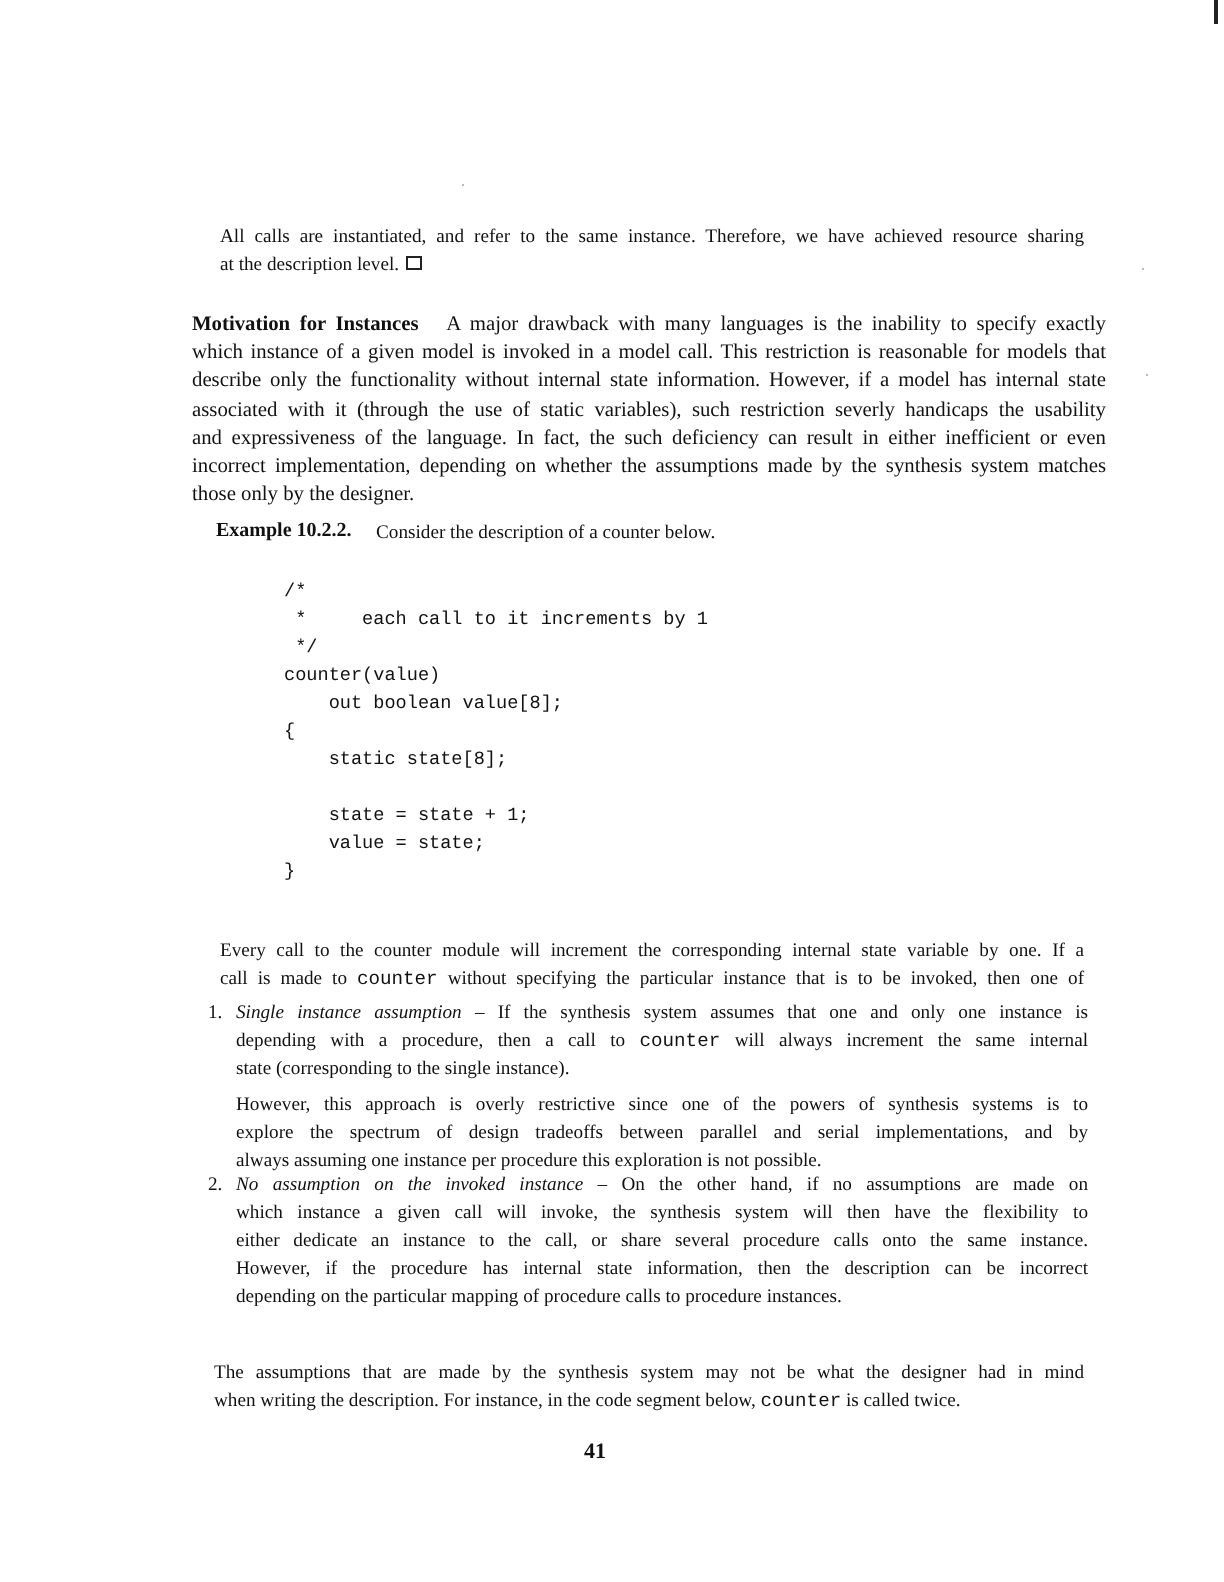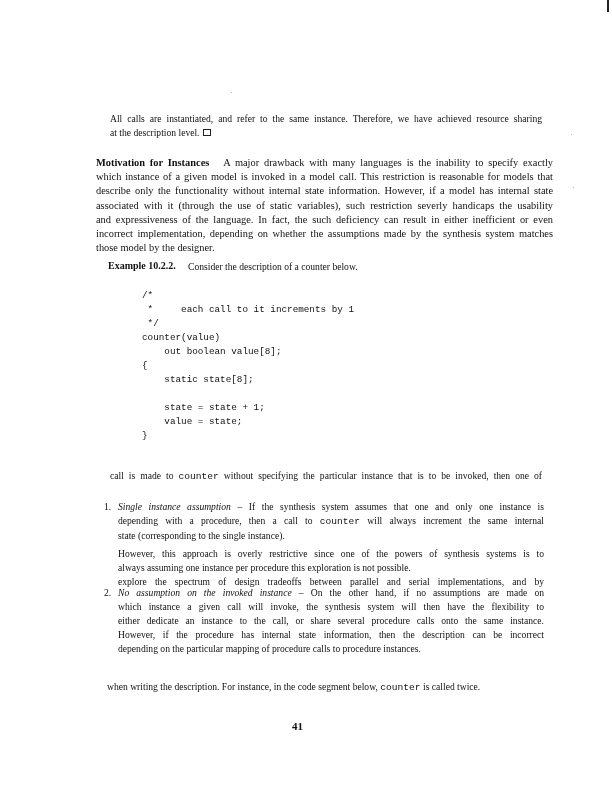--- a/index.html
+++ b/index.html
@@ -140,63 +140,65 @@
   <span class="line last"><span>at the description level.</span><span class="qed"></span></span>
 </div>
 
 <div class="para" style="left:80px;top:140px;width:457px;">
   <span class="line"><span class="heading-run">Motivation for Instances</span>&nbsp;&nbsp; <span>A major drawback with many languages is the inability to specify exactly</span></span>
   <span class="line">which instance of a given model is invoked in a model call. This restriction is reasonable for models that</span>
   <span class="line">describe only the functionality without internal state information. However, if a model has internal state</span>
   <span class="line">associated with it (through the use of static variables), such restriction severly handicaps the usability</span>
   <span class="line">and expressiveness of the language. In fact, the such deficiency can result in either inefficient or even</span>
   <span class="line">incorrect implementation, depending on whether the assumptions made by the synthesis system matches</span>
-  <span class="line last">those model by the designer.</span>
+  <span class="line last">those only by the designer.</span>
 </div>
 
 <div class="example-label">Example 10.2.2.</div>
 <div class="example-text">Consider the description of a counter below.</div>
 
 <pre class="code">/*
  *     each call to it increments by 1
  */
 counter(value)
     out boolean value[8];
 {
     static state[8];
 
     state = state + 1;
     value = state;
 }</pre>
 
 <div class="para small" style="left:94px;top:453px;width:432px;">
+  <span class="line">Every call to the counter module will increment the corresponding internal state variable by one. If a</span>
   <span class="line"><span>call is made to</span> <span class="mono">counter</span> <span>without specifying the particular instance that is to be invoked, then one of</span></span>
 </div>
 
 <div class="list-item" style="left:104px;top:500px;width:440px;height:90px;">
   <span class="list-num">1.</span>
   <div class="list-body">
     <span class="line"><em>Single instance assumption</em> <span>– If the synthesis system assumes that one and only one instance is</span></span>
     <span class="line"><span>depending with a procedure, then a call to</span> <span class="mono">counter</span> <span>will always increment the same internal</span></span>
     <span class="line last">state (corresponding to the single instance).</span>
     <div class="gap"></div>
     <span class="line">However, this approach is overly restrictive since one of the powers of synthesis systems is to</span>
+    <span class="line">explore the spectrum of design tradeoffs between parallel and serial implementations, and by</span>
     <span class="line last">always assuming one instance per procedure this exploration is not possible.</span>
-    <span class="line">explore the spectrum of design tradeoffs between parallel and serial implementations, and by</span>
   </div>
 </div>
 
 <div class="list-item" style="left:104px;top:586px;width:440px;height:76px;">
   <span class="list-num">2.</span>
   <div class="list-body">
     <span class="line"><em>No assumption on the invoked instance</em> <span>– On the other hand, if no assumptions are made on</span></span>
     <span class="line">which instance a given call will invoke, the synthesis system will then have the flexibility to</span>
     <span class="line">either dedicate an instance to the call, or share several procedure calls onto the same instance.</span>
     <span class="line">However, if the procedure has internal state information, then the description can be incorrect</span>
     <span class="line last">depending on the particular mapping of procedure calls to procedure instances.</span>
   </div>
 </div>
 
 <div class="para small" style="left:91px;top:664px;width:435px;">
+  <span class="line">The assumptions that are made by the synthesis system may not be what the designer had in mind</span>
   <span class="line last"><span>when writing the description. For instance, in the code segment below,</span> <span class="mono">counter</span> <span>is called twice.</span></span>
 </div>
 
 <div class="page-number">41</div>
 
 </body></html>

